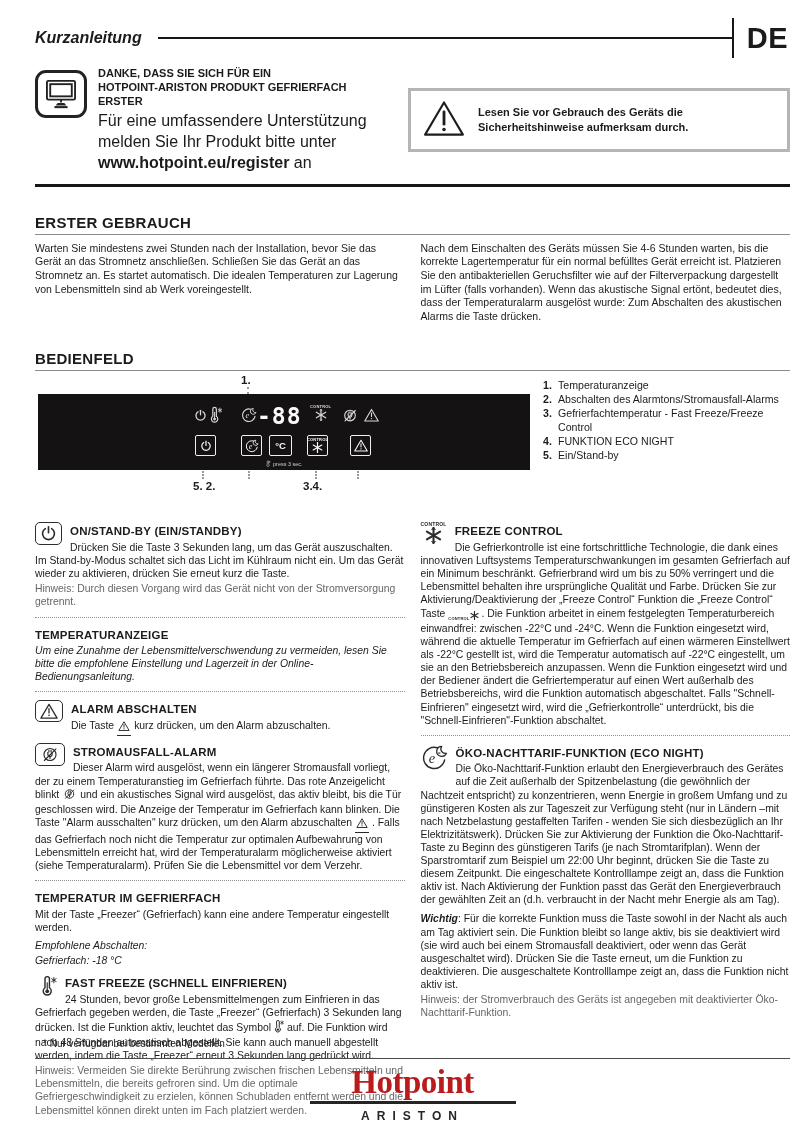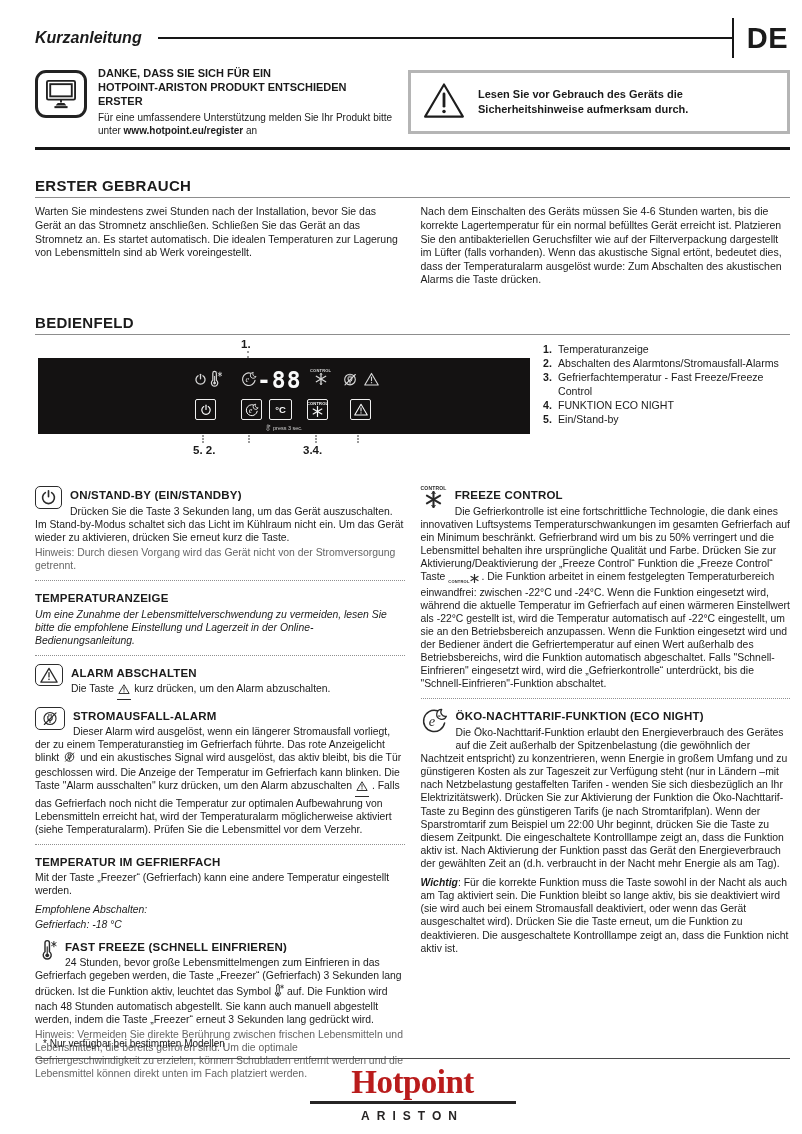--- a/index.html
+++ b/index.html
@@ -12,21 +12,21 @@
   .hdr-line{flex:1;height:2px;background:#161616;margin-left:16px;}
   .hdr-vbar{width:2px;height:40px;background:#161616;}
   .hdr-lang{font-size:29px;font-weight:700;margin-left:13px;padding-right:2px;letter-spacing:0.5px;}
 
   
   .intro{display:flex;margin-top:7px;align-items:center;}
   .thanks{display:flex;width:356px;}
   .monitor{width:52px;height:48px;border:3px solid #222;border-radius:11px;display:flex;align-items:center;justify-content:center;flex:none;margin-top:3px;box-sizing:border-box;}
   .thanks-text{margin-left:11px;}
   .thanks-title{font-size:11px;font-weight:700;line-height:1.25;}
-  .thanks-body{font-size:10px;line-height:1.3;margin-top:3px;width:296px;}
+  .thanks-body{font-size:16px;line-height:1.3;margin-top:3px;width:296px;}
   .link{font-weight:700;}
   .safety{margin-left:auto;width:364px;border:3px solid #b5b5b5;padding:8px 0 8px 12px;display:flex;align-items:center;gap:13px;box-sizing:content-box;}
   .safety-text{font-size:11px;font-weight:700;line-height:1.35;}
   .black-rule{height:3px;background:#161616;margin-top:10px;}
 
   
   .sec-title{font-size:15px;font-weight:700;margin-top:27px;letter-spacing:0.3px;}
   .sec-rule{height:1px;background:#8d8d8d;margin-top:3px;}
 
   
@@ -91,21 +91,21 @@
           <rect x="2" y="2" width="30" height="20" rx="1.5"></rect>
           <rect x="5.5" y="5.5" width="23" height="13"></rect>
           <path d="M17 22v3"></path>
           <path d="M13.5 25.5h7l2.2 2.7H11.3z" fill="#222" stroke="none"></path>
           <path d="M10 30h14" stroke-width="2.2"></path>
         </svg>
       </span>
       <div class="thanks-text">
         <div class="thanks-title">
           <div>DANKE, DASS SIE SICH FÜR EIN</div>
-          <div>HOTPOINT-ARISTON PRODUKT ENTSCHIEDEN</div>
+          <div>HOTPOINT-ARISTON PRODUKT GEFRIERFACH</div>
           <div>ERSTER</div>
         </div>
         <div class="thanks-body"><span>Für eine umfassendere Unterstützung melden Sie Ihr Produkt bitte unter </span><span class="link">www.hotpoint.eu/register</span><span> an</span></div>
       </div>
     </div>
     <div class="safety">
       <span>
         <svg width="42" height="38" viewBox="0 0 24 21" fill="none" stroke="#1d1d1d" stroke-width="1.2" stroke-linejoin="round">
           <path d="M12 1.6 22.8 20H1.2Z"></path>
           <path d="M12 7v7" stroke-width="1.6" stroke-linecap="round"></path>
@@ -381,20 +381,21 @@
           <svg width="27" height="27" viewBox="0 0 28 28" fill="none" stroke="currentColor" stroke-width="1.5">
               <path d="M24.5 16.5A11 11 0 1 1 17 3.9" stroke-linecap="round"></path>
               <text x="8" y="20" font-size="15" font-style="italic" font-family="Liberation Serif, serif" fill="currentColor" stroke="none">e</text>
               <path d="M21.5 2.4a4.6 4.6 0 0 0 4.8 7.2 5.2 5.2 0 1 1-4.8-7.2z" stroke-width="1.3" stroke-linejoin="round"></path>
               <path d="M18.2 8.6l1.6 1.6M19.8 8.6l-1.6 1.6" stroke-width="0.9"></path>
             </svg>
         </span>
         <div class="sub-title">ÖKO-NACHTTARIF-FUNKTION (ECO NIGHT)</div>
         <p>Die Öko-Nachttarif-Funktion erlaubt den Energieverbrauch des Gerätes auf die Zeit außerhalb der Spitzenbelastung (die gewöhnlich der Nachtzeit entspricht) zu konzentrieren, wenn Energie in großem Umfang und zu günstigeren Kosten als zur Tageszeit zur Verfügung steht (nur in Ländern –mit nach Netzbelastung gestaffelten Tarifen - wenden Sie sich diesbezüglich an Ihr Elektrizitätswerk). Drücken Sie zur Aktivierung der Funktion die Öko-Nachttarif-Taste zu Beginn des günstigeren Tarifs (je nach Stromtarifplan). Wenn der Sparstromtarif zum Beispiel um 22:00 Uhr beginnt, drücken Sie die Taste zu diesem Zeitpunkt. Die eingeschaltete Kontrolllampe zeigt an, dass die Funktion aktiv ist. Nach Aktivierung der Funktion passt das Gerät den Energieverbrauch der gewählten Zeit an (d.h. verbraucht in der Nacht mehr Energie als am Tag).</p>
         <p style="margin-top:6px;"><span class="bold-italic">Wichtig</span><span>: Für die korrekte Funktion muss die Taste sowohl in der Nacht als auch am Tag aktiviert sein. Die Funktion bleibt so lange aktiv, bis sie deaktiviert wird (sie wird auch bei einem Stromausfall deaktiviert, oder wenn das Gerät ausgeschaltet wird). Drücken Sie die Taste erneut, um die Funktion zu deaktivieren. Die ausgeschaltete Kontrolllampe zeigt an, dass die Funktion nicht aktiv ist.</span></p>
+        <p class="note">Hinweis: der Stromverbrauch des Geräts ist angegeben mit deaktivierter Öko-Nachttarif-Funktion.</p>
       </div>
 
     </div>
   </div>
 
   <div class="footnote">* Nur verfügbar bei bestimmten Modellen</div>
 
   <div class="footer">
     <div class="brand">Hotpoint</div>
     <div class="brand-rule"></div>

